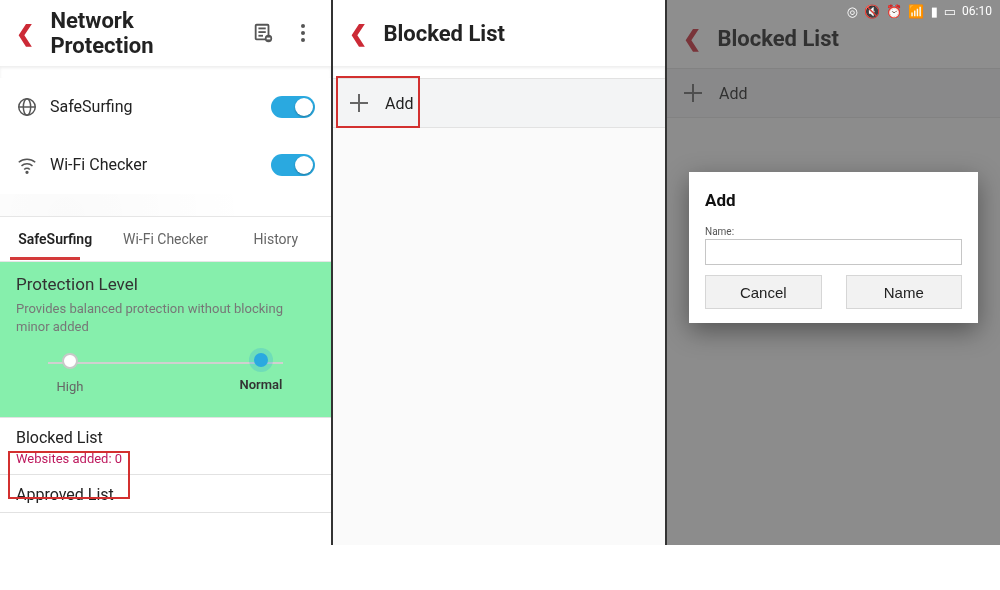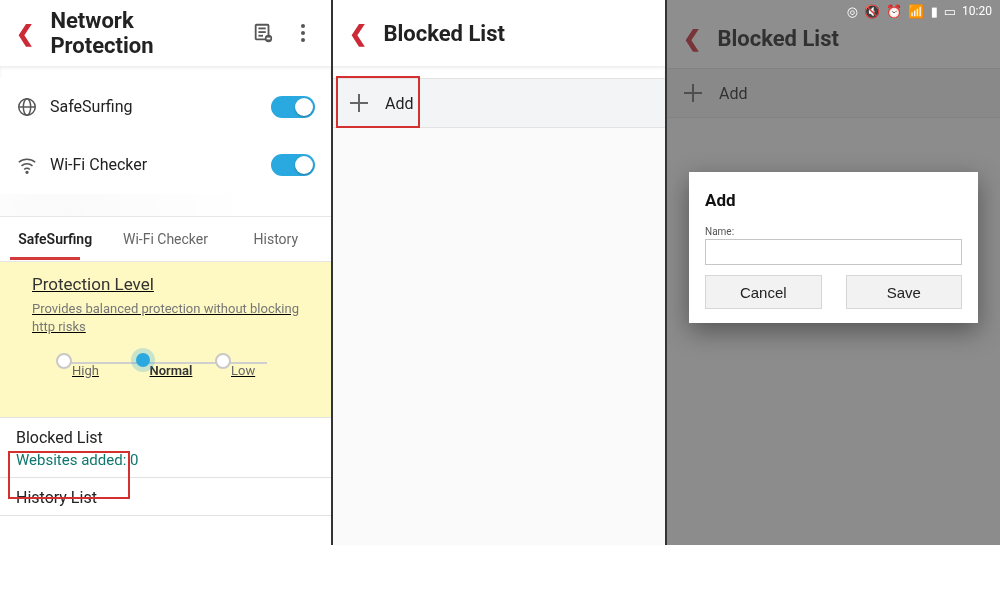--- a/index.html
+++ b/index.html
@@ -27,35 +27,35 @@
   .featgap { height:22px; background:#fff; position:relative; }
   .featgap::after { content:""; position:absolute; inset:0; background:radial-gradient(circle at 20% 100%, rgba(0,0,0,.02), transparent 70%); }
 
   
   .tabs { height:46px; display:flex; align-items:center; border-top:1px solid #e6e6e6; border-bottom:1px solid #e6e6e6; background:#fff; }
   .tab { flex:1; text-align:center; font-size:14px; color:#666; padding:13px 0; position:relative; }
   .tab.active { color:#222; font-weight:600; }
   .tab.active::after { content:""; position:absolute; left:10px; right:30px; bottom:0; height:3px; background:#d43a3a; }
 
   
-  .section { background:#fef9c3; padding:12px 32px 18px; border-bottom:1px solid #e2e2e2;text-decoration:underline; }
+  .section { background:#86efac; padding:12px 16px 18px; border-bottom:1px solid #e2e2e2; }
   .sect-title { font-size:17px; color:#333; margin-bottom:6px; }
   .sect-desc { font-size:13px; color:#777; line-height:1.35; margin-bottom:18px; }
   .slider-row { position:relative; height:46px; }
   .track { position:absolute; top:9px; left:32px; right:32px; height:2px; background:#d0d0d0; }
   .stops { display:flex; justify-content:space-between; padding:0 24px; }
-  .stop { display:flex; flex-direction:row; width:60px; }
+  .stop { display:flex; flex-direction:column; align-items:center; width:60px; }
   .dot { width:16px; height:16px; border-radius:50%; background:#fff; border:2px solid #c8c8c8; z-index:1; }
   .dot.sel { width:14px; height:14px; border:none; background:#2aa9e0; box-shadow:0 0 0 5px rgba(42,169,224,.25); }
   .stop-lab { font-size:13px; color:#666; margin-top:10px; }
   .stop-lab.b { font-weight:600; color:#333; }
 
   .listrow { padding:10px 16px 8px; border-bottom:1px solid #e2e2e2; }
   .listrow .lt { font-size:16px; color:#222; }
-  .listrow .ls { font-size:15px; color:#0f766e; margin-top:4px; }
+  .listrow .ls { font-size:13px; color:#be185d; margin-top:4px; }
   .hl1 { position:absolute; border:2px solid #d3302f; pointer-events:none; }
 
   
   .addrow { height:50px; display:flex; align-items:center; padding:0 14px; background:#f3f4f5; border-bottom:1px solid #e2e2e2; border-top:1px solid #e2e2e2; }
   .plus { width:24px; height:24px; margin-right:14px; position:relative; }
   .plus::before, .plus::after { content:""; position:absolute; background:#666; }
   .plus::before { left:11px; top:3px; width:2px; height:18px; }
   .plus::after { top:11px; left:3px; height:2px; width:18px; }
   .addlab { font-size:16px; color:#222; }
 
@@ -130,46 +130,42 @@
     <div class="featgap"></div>
 
     <div class="tabs">
       <div class="tab active">SafeSurfing</div>
       <div class="tab">Wi-Fi Checker</div>
       <div class="tab">History</div>
     </div>
 
     <div class="section">
       <div class="sect-title">Protection Level</div>
-      <div class="sect-desc">Provides balanced protection without blocking http risks</div>
+      <div class="sect-desc">Provides balanced protection without blocking minor added</div>
       <div class="slider-row">
         <div class="track"></div>
         <div class="stops">
           <div class="stop">
               <div class="dot"></div>
               <div class="stop-lab">High</div>
             </div>
           <div class="stop">
               <div class="dot sel"></div>
               <div class="stop-lab b">Normal</div>
             </div>
-          <div class="stop">
-              <div class="dot"></div>
-              <div class="stop-lab">Low</div>
-            </div>
         </div>
       </div>
     </div>
 
     <div class="listrow">
       <div class="lt">Blocked List</div>
       <div class="ls">Websites added: 0</div>
     </div>
     <div class="listrow">
-      <div class="lt">History List</div>
+      <div class="lt">Approved List</div>
     </div>
 
     <div class="hl1" style="left:8px; top:451px; width:122px; height:48px;"></div>
   </div>
 
   <div class="panel p2" style="display:flex; flex-direction:column;">
     <div class="toolbar">
       <span class="chev">❮</span>
       <span class="title">Blocked List</span>
     </div>
@@ -183,39 +179,39 @@
   </div>
 
   <div class="panel p3" style="display:flex; flex-direction:column;">
     <div class="statusbar">
       <span class="sbico">◎</span>
       <span class="sbico">🔇</span>
       <span class="sbico">⏰</span>
       <span class="sbico">📶</span>
       <span class="sbico">▮</span>
       <span class="sbico">▭</span>
-      <span>10:20</span>
+      <span>06:10</span>
     </div>
     <div class="toolbar" style="padding-top:10px;">
       <span class="chev">❮</span>
       <span class="title">Blocked List</span>
     </div>
     <div style="height:2px;"></div>
     <div class="addrow">
       <span class="plus"></span>
       <span class="addlab">Add</span>
     </div>
     <div class="body2"></div>
 
     <div class="scrim"></div>
 
     <div class="dialog">
       <div class="dlg-title">Add</div>
       <div class="dlg-lab">Name:</div>
       <input class="dlg-inp" value="" style="">
       <div class="dlg-btns">
         <button class="dlg-btn">Cancel</button>
-        <button class="dlg-btn">Save</button>
+        <button class="dlg-btn">Name</button>
       </div>
     </div>
   </div>
 
 </div>
 
 </body></html>

